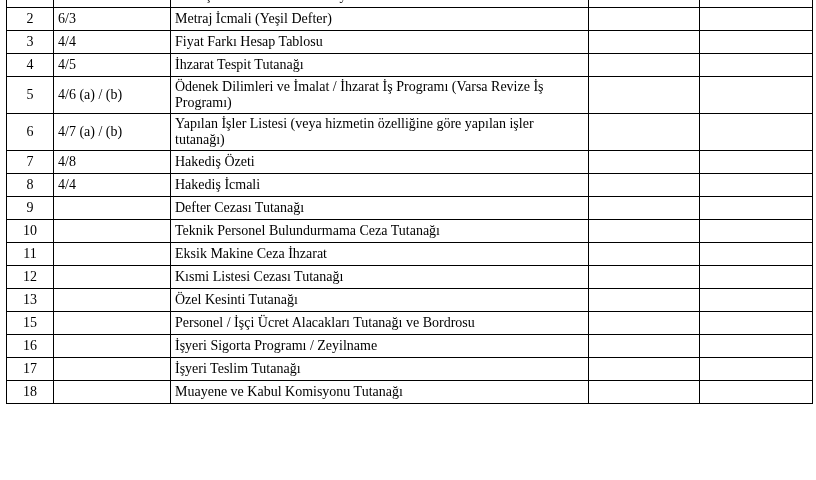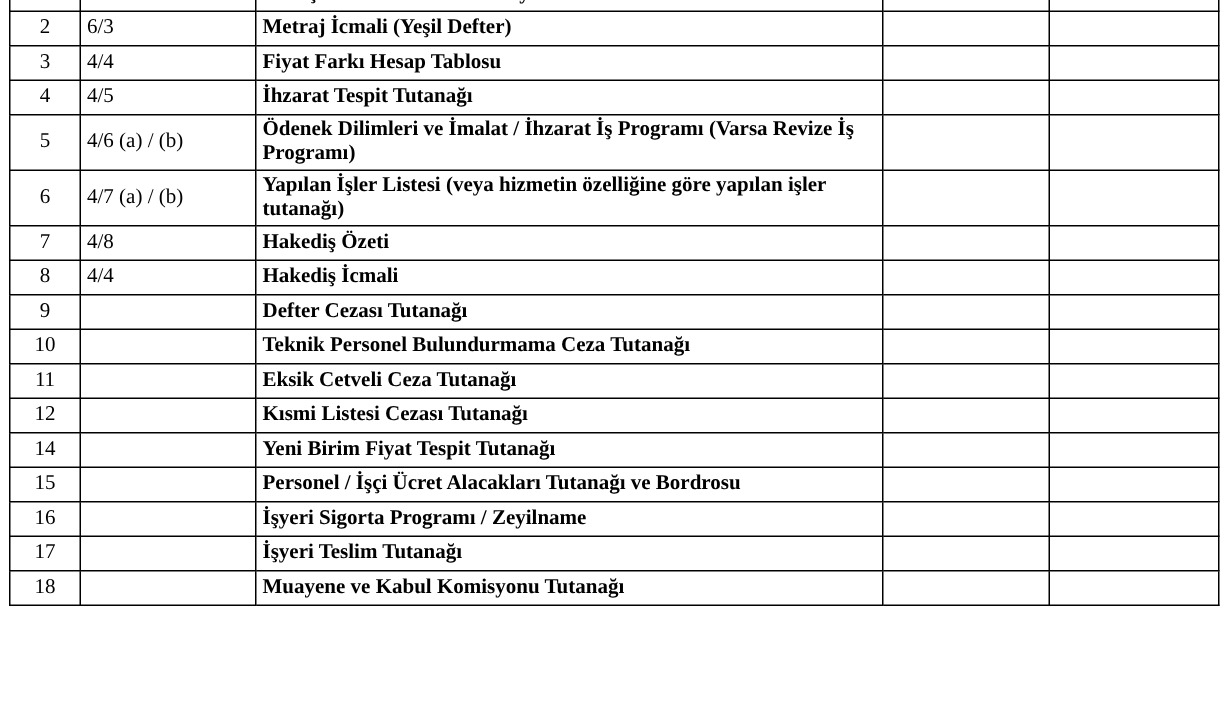--- a/index.html
+++ b/index.html
@@ -30,21 +30,21 @@
   }
   table.doc-table td {
     border: 1.5px solid #000000;
     padding: 2px 4px;
     vertical-align: middle;
     overflow: hidden;
   }
   table.doc-table tr { height: 23px; }
   td.col-no   { text-align: center; padding: 2px 1px; }
   td.col-code { text-align: left; padding-left: 5px; }
-  td.col-desc { text-align: left; padding-left: 5px; padding-right: 3px; font-weight: bold; }
+  td.col-desc { text-align: left; padding-left: 5px; padding-right: 3px; }
   td.col-e1, td.col-e2 { }
 </style>
 </head>
 <body>
 
 <div class="page">
   <table class="doc-table">
     <colgroup>
       <col style="width:47px">
       <col style="width:117px">
@@ -129,41 +129,41 @@
     <td class="col-no">10</td>
     <td class="col-code"></td>
     <td class="col-desc">Teknik Personel Bulundurmama Ceza Tutanağı</td>
     <td class="col-e1"></td>
     <td class="col-e2"></td>
   </tr>
 
   <tr>
     <td class="col-no">11</td>
     <td class="col-code"></td>
-    <td class="col-desc">Eksik Cetveli Ceza Tutanağı</td>
+    <td class="col-desc">Eksik Makine Ceza İhzarat</td>
     <td class="col-e1"></td>
     <td class="col-e2"></td>
   </tr>
 
   <tr>
     <td class="col-no">12</td>
     <td class="col-code"></td>
     <td class="col-desc">Kısmi Listesi Cezası Tutanağı</td>
     <td class="col-e1"></td>
     <td class="col-e2"></td>
   </tr>
 
-
   <tr>
-    <td class="col-no">14</td>
+    <td class="col-no">13</td>
     <td class="col-code"></td>
-    <td class="col-desc">Yeni Birim Fiyat Tespit Tutanağı</td>
+    <td class="col-desc">Özel Kesinti Tutanağı</td>
     <td class="col-e1"></td>
     <td class="col-e2"></td>
   </tr>
+
 
   <tr>
     <td class="col-no">15</td>
     <td class="col-code"></td>
     <td class="col-desc">Personel / İşçi Ücret Alacakları Tutanağı ve Bordrosu</td>
     <td class="col-e1"></td>
     <td class="col-e2"></td>
   </tr>
 
   <tr>

